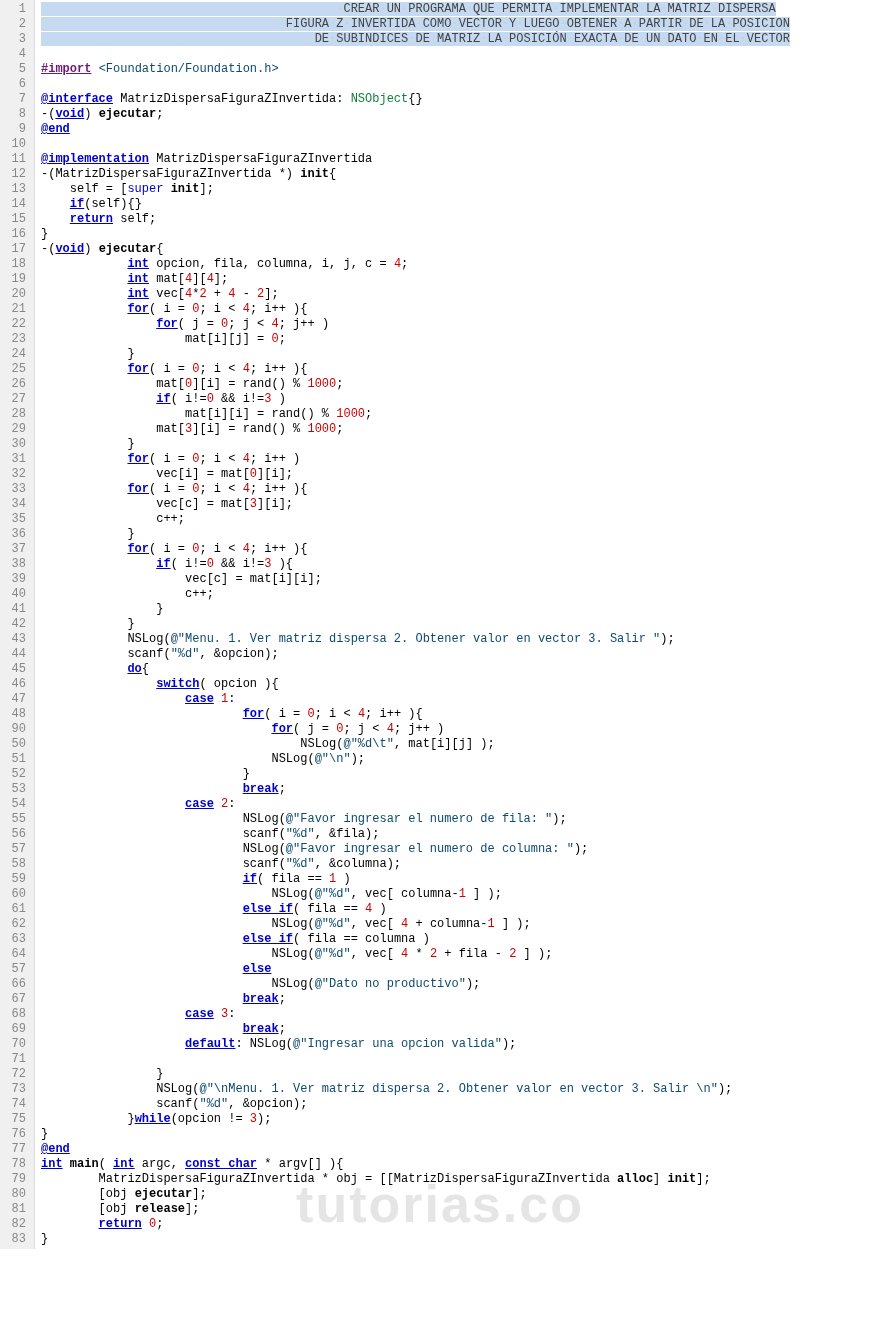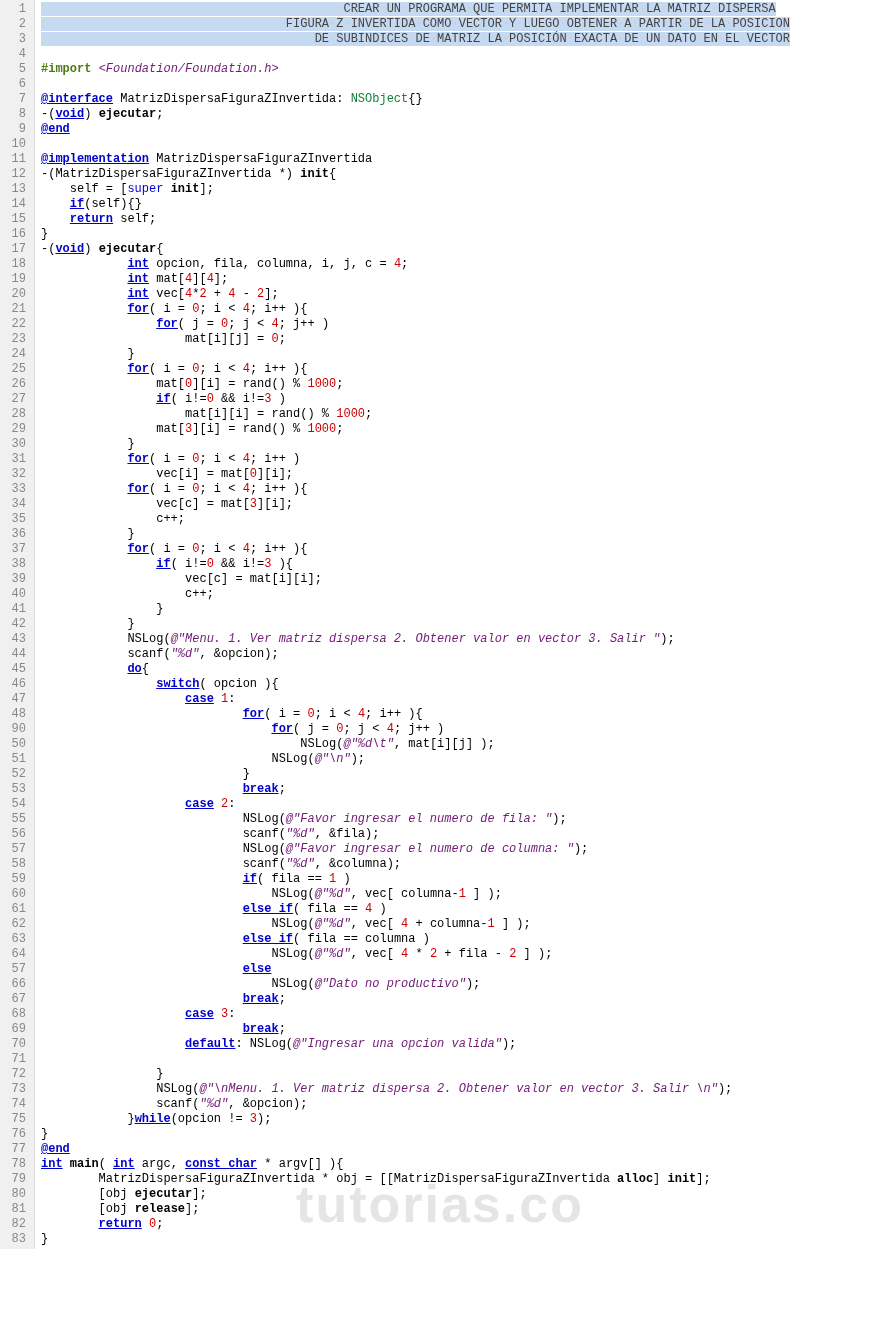--- a/index.html
+++ b/index.html
@@ -33,22 +33,22 @@
   white-space: pre;
   position: relative;
 }
 .code-line {
   height: 15px;
   line-height: 15px;
 }
 .ws { color: #ccc; }
 .kw { color: #0000cc; font-weight: bold; text-decoration: underline; }
 .kw2 { color: #0000cc; }
-.pre { color: #4d7c0f; font-weight: bold; }
-.str { color: #701a75; font-style: italic; }
+.pre { color: #701a75; font-weight: bold; text-decoration: underline; }
+.str { color: #0c4a6e; }
 .num { color: #cc0000; }
 .fn { color: #000; font-weight: bold; text-align: right; }
 .id { color: #15803d; }
 .comment-hl {
   background: #c5d9f1;
   color: #444;
   text-align: center;
 }
 .watermark {
   position: absolute;

